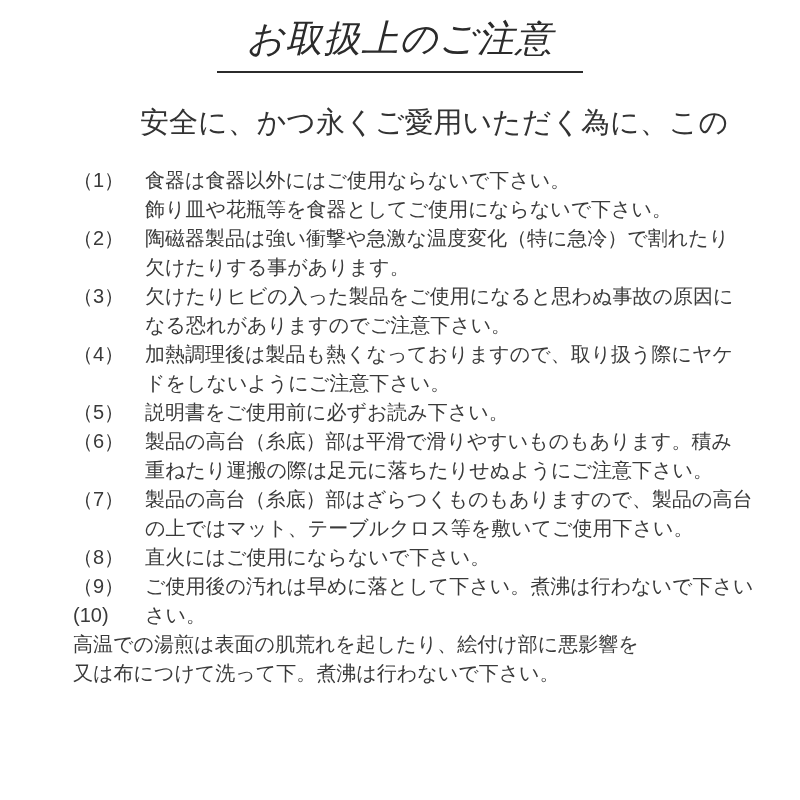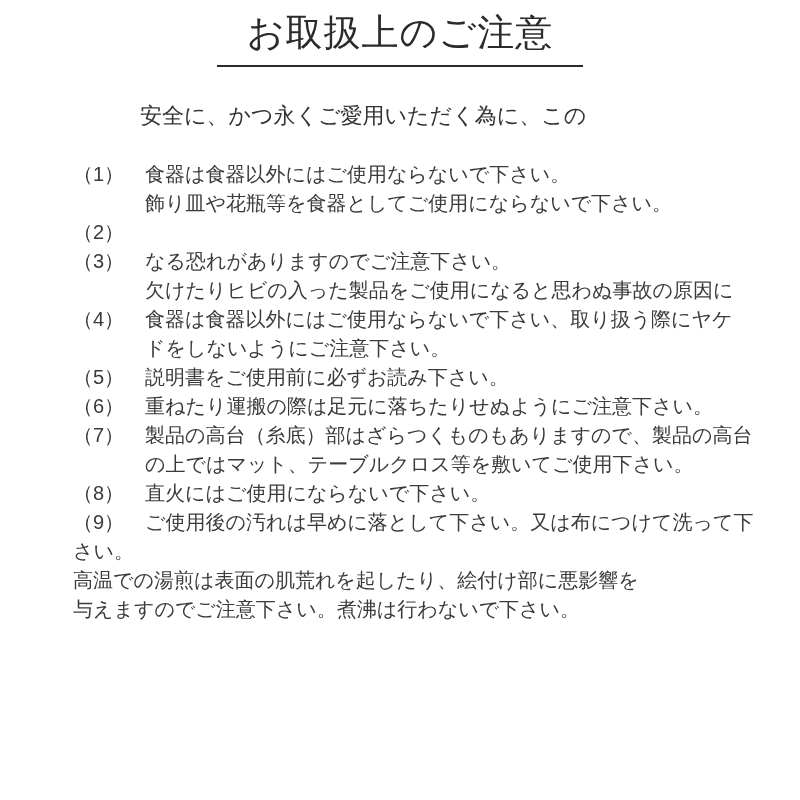--- a/index.html
+++ b/index.html
@@ -16,35 +16,36 @@
     -webkit-font-smoothing: antialiased;
   }
   .page {
     position: relative;
     width: 800px;
     height: 800px;
     background: #ffffff;
   }
   .title-wrap {
     text-align: center;
-    padding-top: 8px;
+    padding-top: 14px;
+    font-style: italic;
   }
   .page-title {
     display: inline-block;
     margin: 0;
     font-size: 37px;
     font-weight: 500;
     color: #2b2b2b;
     letter-spacing: 1px;
     border-bottom: 2px solid #2b2b2b;
     padding: 0 30px 7px 30px;
   }
   .intro {
     margin: 31px 0 0 140px;
-    font-size: 22px;
+    font-size: 29px;
     line-height: 36px;
     color: #333333;
   }
   .precaution-list {
     margin-top: 26px;
     font-size: 20px;
     line-height: 29px;
     color: #3a3a3a;
   }
   .row {
@@ -76,72 +77,76 @@
       <div class="row">
         <div class="marker">（1）</div>
         <div class="lines">
           <div>食器は食器以外にはご使用ならないで下さい。</div>
           <div>飾り皿や花瓶等を食器としてご使用にならないで下さい。</div>
         </div>
       </div>
       <div class="row">
         <div class="marker">（2）</div>
         <div class="lines">
+          <div>陶磁器製品は強い衝撃や急激な温度変化（特に急冷）で割れたり</div>
+          <div>欠けたりする事があります。</div>
         </div>
       </div>
       <div class="row">
         <div class="marker">（3）</div>
         <div class="lines">
+          <div>欠けたりヒビの入った製品をご使用になると思わぬ事故の原因に</div>
           <div>なる恐れがありますのでご注意下さい。</div>
-          <div>欠けたりヒビの入った製品をご使用になると思わぬ事故の原因に</div>
         </div>
       </div>
       <div class="row">
         <div class="marker">（4）</div>
         <div class="lines">
-          <div>食器は食器以外にはご使用ならないで下さい、取り扱う際にヤケ</div>
+          <div>加熱調理後は製品も熱くなっておりますので、取り扱う際にヤケ</div>
           <div>ドをしないようにご注意下さい。</div>
         </div>
       </div>
       <div class="row">
         <div class="marker">（5）</div>
         <div class="lines">
           <div>説明書をご使用前に必ずお読み下さい。</div>
         </div>
       </div>
       <div class="row">
         <div class="marker">（6）</div>
         <div class="lines">
+          <div>製品の高台（糸底）部は平滑で滑りやすいものもあります。積み</div>
           <div>重ねたり運搬の際は足元に落ちたりせぬようにご注意下さい。</div>
         </div>
       </div>
       <div class="row">
         <div class="marker">（7）</div>
         <div class="lines">
           <div>製品の高台（糸底）部はざらつくものもありますので、製品の高台</div>
           <div>の上ではマット、テーブルクロス等を敷いてご使用下さい。</div>
         </div>
       </div>
       <div class="row">
         <div class="marker">（8）</div>
         <div class="lines">
           <div>直火にはご使用にならないで下さい。</div>
         </div>
       </div>
       <div class="row">
         <div class="marker">（9）</div>
         <div class="lines">
-          <div>ご使用後の汚れは早めに落として下さい。又は布につけて洗って下</div>
+          <div>ご使用後の汚れは早めに落として下さい。煮沸は行わないで下さい</div>
         </div>
       </div>
       <div class="row">
+        <div class="marker">(10)</div>
         <div class="lines">
           <div>さい。</div>
         </div>
       </div>
       <div class="row">
         <div class="lines">
           <div>高温での湯煎は表面の肌荒れを起したり、絵付け部に悪影響を</div>
-          <div>与えますのでご注意下さい。煮沸は行わないで下さい。</div>
+          <div>又は布につけて洗って下。煮沸は行わないで下さい。</div>
         </div>
       </div>
     </div>
 </div>
 
 </body></html>

